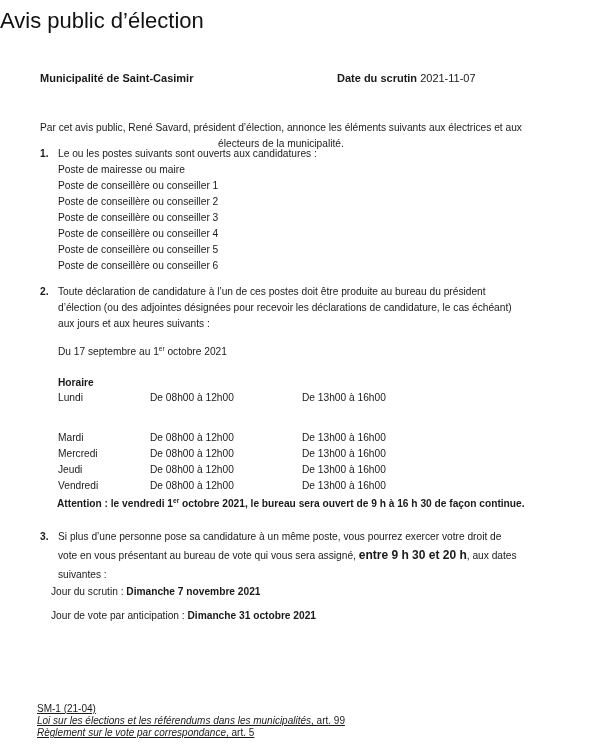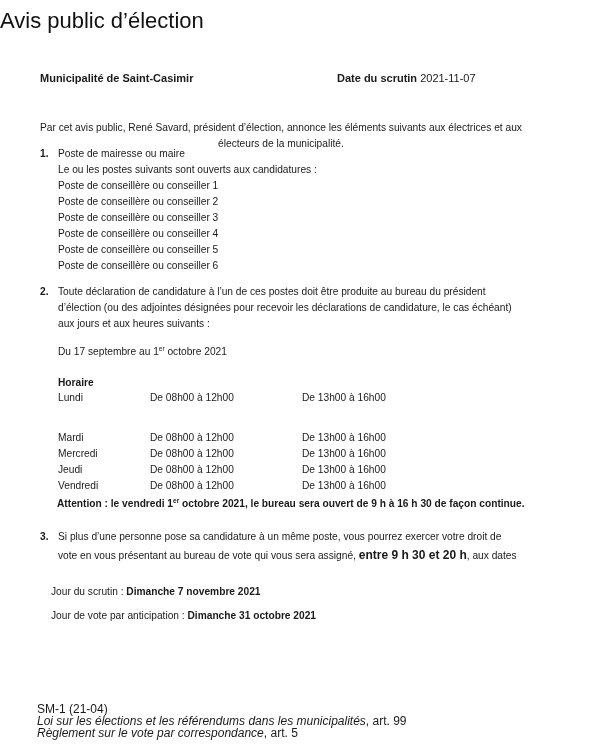--- a/index.html
+++ b/index.html
@@ -9,21 +9,21 @@
     }
     .abs { position: absolute; white-space: nowrap; }
     .title { left: 0; width: 601px; top: 8px; font-size: 22px; color: #111; }
     .hdr { top: 72px; font-size: 11px; font-weight: bold; }
     .hdr .val { font-weight: normal; }
     .p { font-size: 10.2px; line-height: 16px; }
     .num { font-weight: bold; }
     .bold { font-weight: bold; }
     .big { font-weight: bold; font-size: 12px; margin-top: 34px; }
     .ital { font-style: italic; }
-    .small { font-size: 12px; line-height: 12px; }
+    .small { font-size: 10px; line-height: 12px; text-decoration: underline; }
     sup { font-size: 6.5px; vertical-align: 4px; line-height: 0; }
     .row { font-size: 10.2px; height: 16px; line-height: 16px; }
     .c1 { position: absolute; left: 0; }
     .c2 { position: absolute; left: 92px; }
     .c3 { position: absolute; left: 244px; }
   </style>
 </head>
 <body>
 
 <div class="abs title">Avis public d’élection</div>
@@ -34,22 +34,22 @@
   <span class="val">2021-11-07</span>
 </div>
 
 <div class="abs p" style="left:40px; top:120px;text-align:center;">
   <div>Par cet avis public, René Savard, président d’élection, annonce les éléments suivants aux électrices et aux</div>
   <div>électeurs de la municipalité.</div>
 </div>
 
 <div class="abs p num" style="left:40px; top:146px;">1.</div>
 <div class="abs p" style="left:58px; top:146px;">
+  <div>Le ou les postes suivants sont ouverts aux candidatures :</div>
   <div>Poste de mairesse ou maire</div>
-  <div>Le ou les postes suivants sont ouverts aux candidatures :</div>
   <div>Poste de conseillère ou conseiller 1</div>
   <div>Poste de conseillère ou conseiller 2</div>
   <div>Poste de conseillère ou conseiller 3</div>
   <div>Poste de conseillère ou conseiller 4</div>
   <div>Poste de conseillère ou conseiller 5</div>
   <div>Poste de conseillère ou conseiller 6</div>
 </div>
 
 <div class="abs p num" style="left:40px; top:284px;">2.</div>
 <div class="abs p" style="left:58px; top:284px;">
@@ -91,20 +91,21 @@
 </div>
 
 <div class="abs p bold" style="left:57px; top:496px;">
   <span>Attention : le vendredi 1</span><sup>er</sup><span> octobre 2021, le bureau sera ouvert de 9 h à 16 h 30 de façon continue.</span>
 </div>
 
 <div class="abs p num" style="left:40px; top:527px; line-height:19px;">3.</div>
 <div class="abs p" style="left:58px; top:527px; line-height:19px;">
   <div>Si plus d’une personne pose sa candidature à un même poste, vous pourrez exercer votre droit de</div>
   <div><span>vote en vous présentant au bureau de vote qui vous sera assigné, </span><span class="big">entre 9 h 30 et 20 h</span><span>, aux dates</span></div>
+  <div>suivantes :</div>
 </div>
 
 <div class="abs p" style="left:51px; top:584px;">
   <span>Jour du scrutin : </span><span class="bold">Dimanche 7 novembre 2021</span>
 </div>
 <div class="abs p" style="left:51px; top:608px;">
   <span>Jour de vote par anticipation : </span><span class="bold">Dimanche 31 octobre 2021</span>
 </div>
 
 <div class="abs small" style="left:37px; top:703px;">

